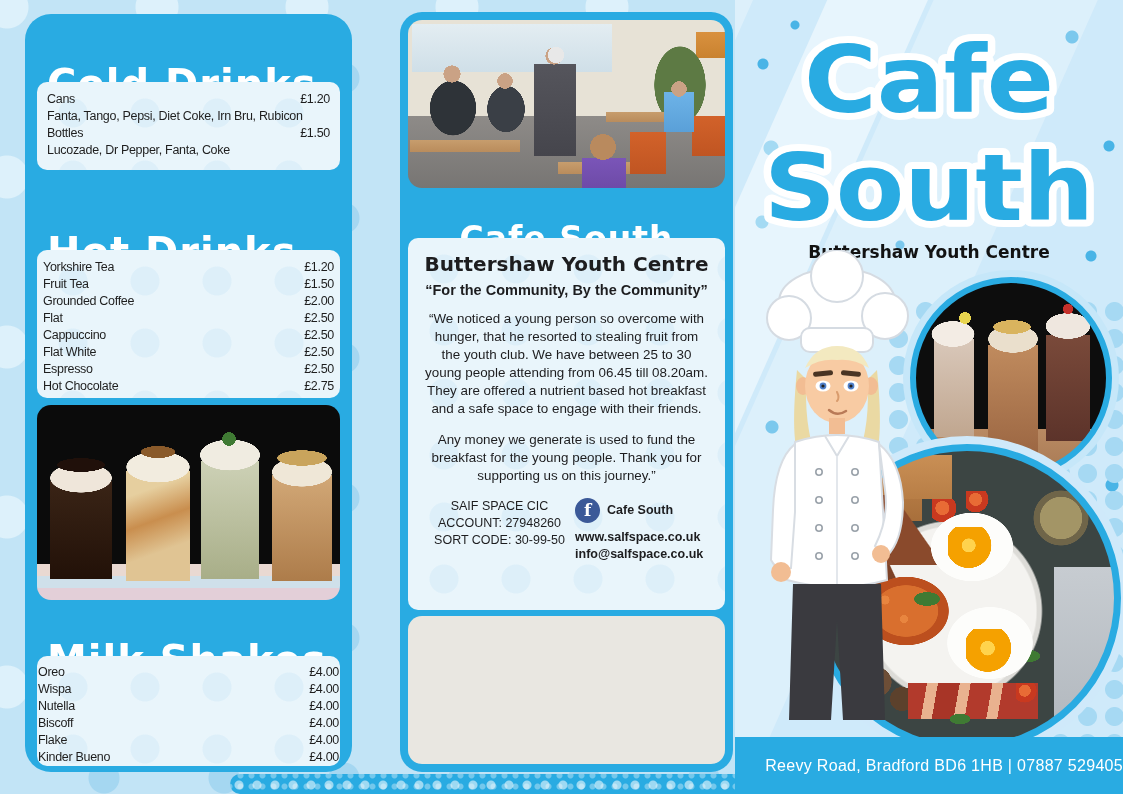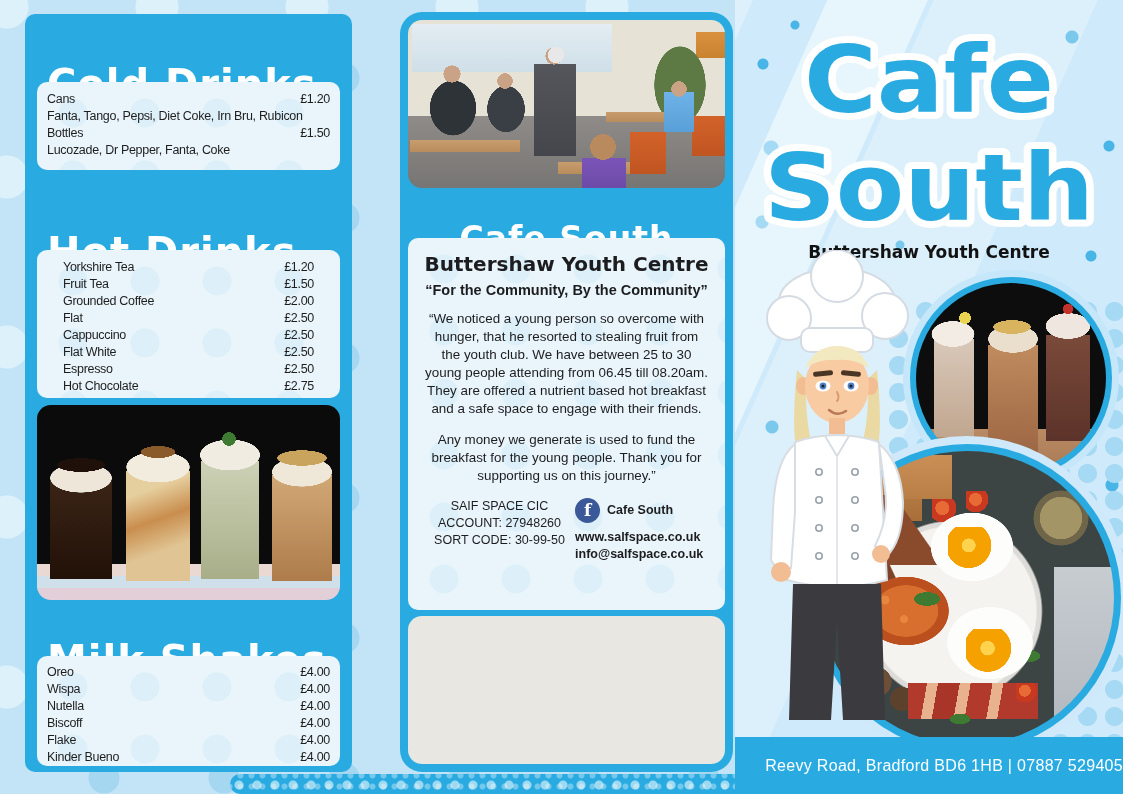--- a/index.html
+++ b/index.html
@@ -14,27 +14,27 @@
   
   .bg-dots{position:absolute;left:0;top:0;width:740px;height:794px;background-color:#c2e4f6;
     background-image:
       radial-gradient(circle,#8fcdee 0 26px,transparent 27px),
       radial-gradient(circle,#ddf1fb 0 21px,transparent 22px),
       radial-gradient(circle,#a5d7f1 0 15px,transparent 16px);
     background-size:175px 155px,150px 170px,120px 140px;
     background-position:18px 28px,82px 92px,44px 8px;}
 
   
-  .card-left{position:absolute;left:25px;top:14px;width:327px;height:758px;background:#29abe2;border-radius:10px;}
+  .card-left{position:absolute;left:25px;top:14px;width:327px;height:758px;background:#29abe2;border-radius:26px;}
   .card-left .h1{position:absolute;left:22px;top:14px;font-size:40px;}
   .card-left .h2{position:absolute;left:22px;top:182px;font-size:40px;}
   .card-left .h3{position:absolute;left:22px;top:590px;font-size:40px;}
   .box1{left:12px;top:68px;width:303px;height:88px;padding:9px 10px;box-sizing:border-box;}
-  .box2{left:12px;top:236px;width:303px;height:148px;padding:9px 26px;box-sizing:border-box;}
-  .box3{left:12px;top:642px;width:303px;height:110px;padding:8px 10px;box-sizing:border-box;}
+  .box2{left:12px;top:236px;width:303px;height:148px;padding:9px 6px;box-sizing:border-box;}
+  .box3{left:12px;top:642px;width:303px;height:110px;padding:8px 1px;box-sizing:border-box;}
   .mrow{display:flex;justify-content:space-between;font-size:12.5px;line-height:17px;color:#1e1e1e;
         letter-spacing:-0.3px;white-space:nowrap;font-weight:500;}
   .mprice{margin-left:auto;padding-left:6px;}
 
   .photo{position:absolute;border-radius:14px;overflow:hidden;}
   .shakes-photo{left:12px;top:391px;width:303px;height:195px;background-color:#0b0b0b;background-repeat:no-repeat;
     background-image:
       radial-gradient(ellipse,#20100a 0 60%,transparent 61%),
       radial-gradient(ellipse,#efe6da 0 60%,transparent 61%),
       linear-gradient(#3a2416,#221108),

